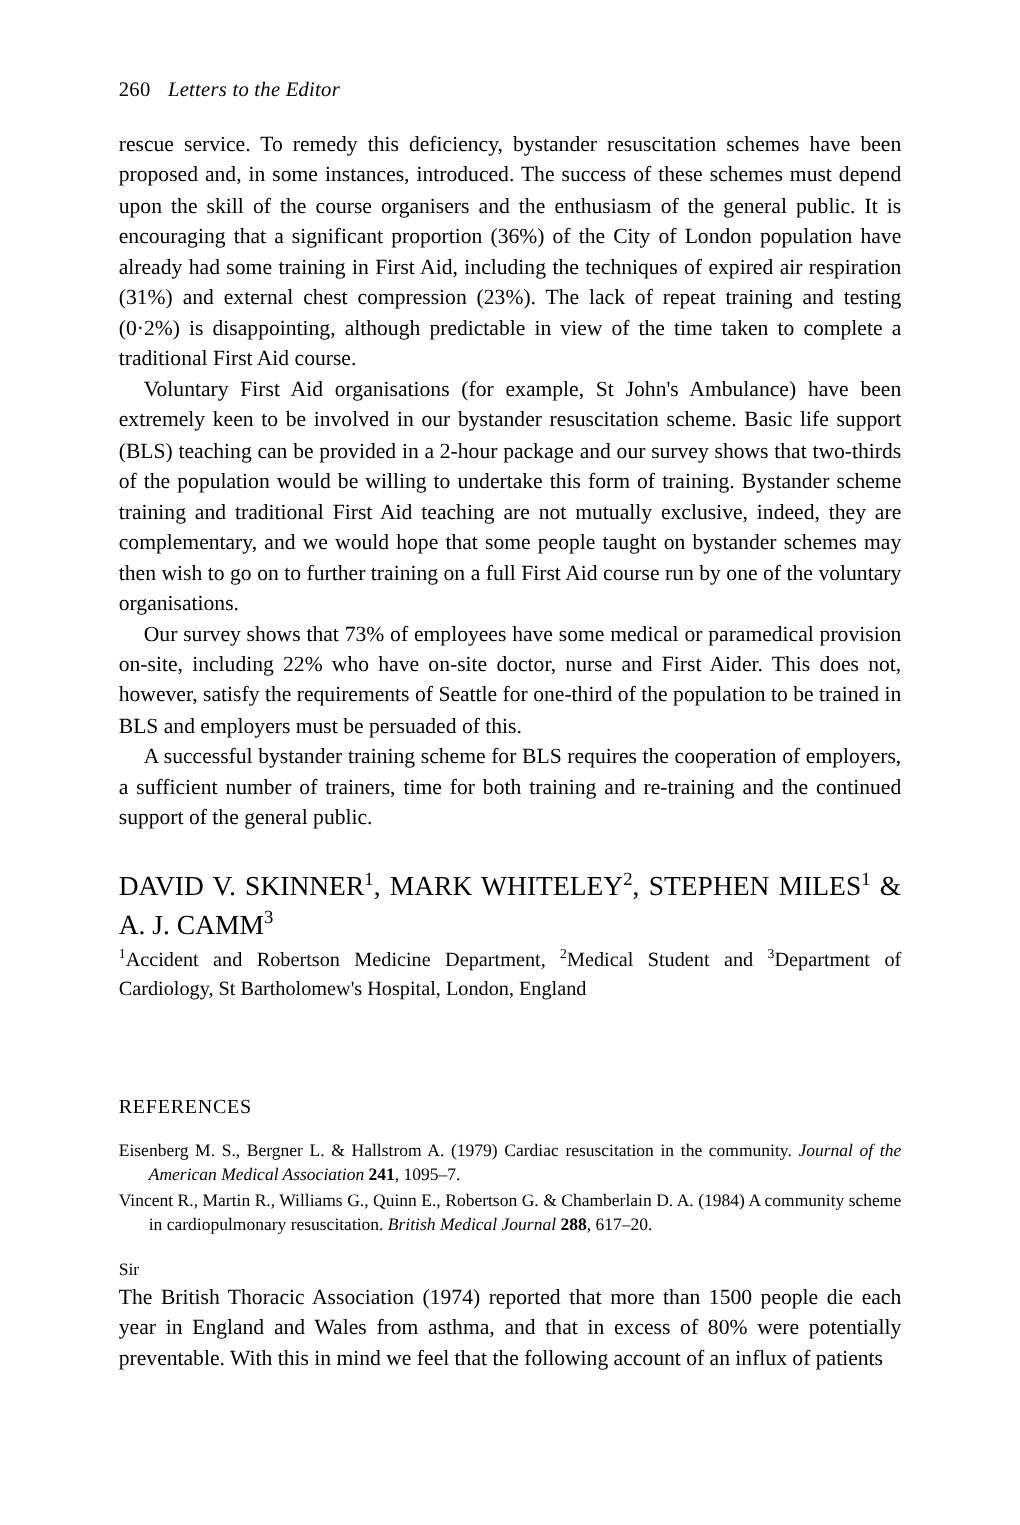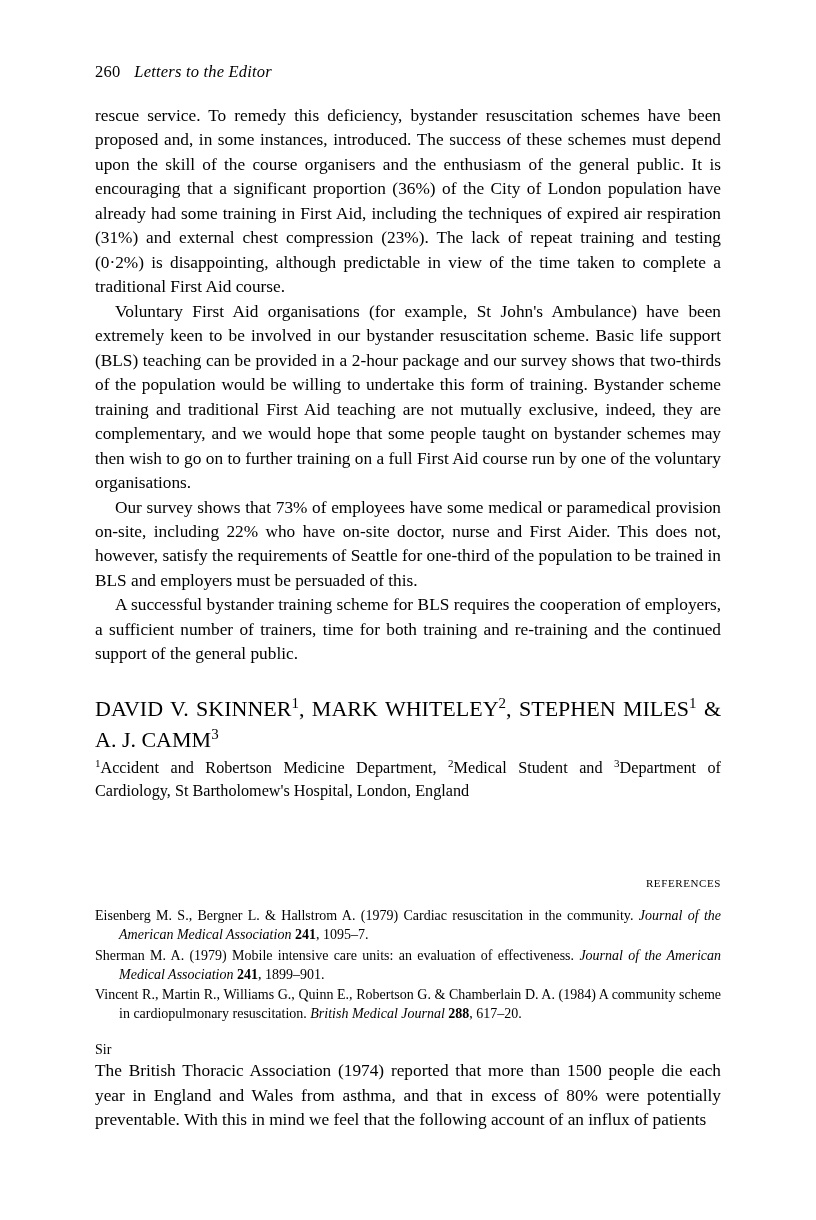--- a/index.html
+++ b/index.html
@@ -59,23 +59,22 @@
     line-height: 1.42;
     text-align: justify;
   }
   sup {
     font-size: 0.68em;
     vertical-align: super;
     line-height: 0;
   }
   .refs-heading {
     margin-top: 74px;
-    font-size: 11px;
+    font-size: 16px;
     letter-spacing: 0.6px;
-    text-align: right;
   }
   .refs {
     margin-top: 17px;
     font-size: 14px;
     line-height: 1.365;
   }
   .refs .ref {
     margin: 0 0 1px 0;
     padding-left: 24px;
     text-indent: -24px;
@@ -113,21 +112,20 @@
   </div>
 
   <div class="authors"><span>DAVID V. SKINNER</span><sup>1</sup><span>, MARK WHITELEY</span><sup>2</sup><span>, STEPHEN MILES</span><sup>1</sup><span> &amp; A. J. CAMM</span><sup>3</sup></div>
 
   <div class="affil"><sup>1</sup><span>Accident and Robertson Medicine Department, </span><sup>2</sup><span>Medical Student and </span><sup>3</sup><span>Department of Cardiology, St Bartholomew's Hospital, London, England</span></div>
 
   <div class="refs-heading">REFERENCES</div>
 
   <div class="refs">
     <p class="ref"><span>Eisenberg M. S., Bergner L. &amp; Hallstrom A. (1979) Cardiac resuscitation in the community. </span><span class="it">Journal of the American Medical Association </span><span class="bd">241</span><span>, 1095–7.</span></p>
-    <p class="ref"><span>Sherman M. A. (1979) Mobile intensive care units: an evaluation of effectiveness. </span><span class="it">Journal of the American Medical Association </span><span class="bd">241</span><span>, 1899–901.</span></p>
     <p class="ref"><span>Vincent R., Martin R., Williams G., Quinn E., Robertson G. &amp; Chamberlain D. A. (1984) A community scheme in cardiopulmonary resuscitation. </span><span class="it">British Medical Journal </span><span class="bd">288</span><span>, 617–20.</span></p>
   </div>
 
 
   <div class="salutation">Sir</div>
 
   <div class="body-text closing">
     <p>The British Thoracic Association (1974) reported that more than 1500 people die each year in England and Wales from asthma, and that in excess of 80% were potentially preventable. With this in mind we feel that the following account of an influx of patients</p>
   </div>
 

